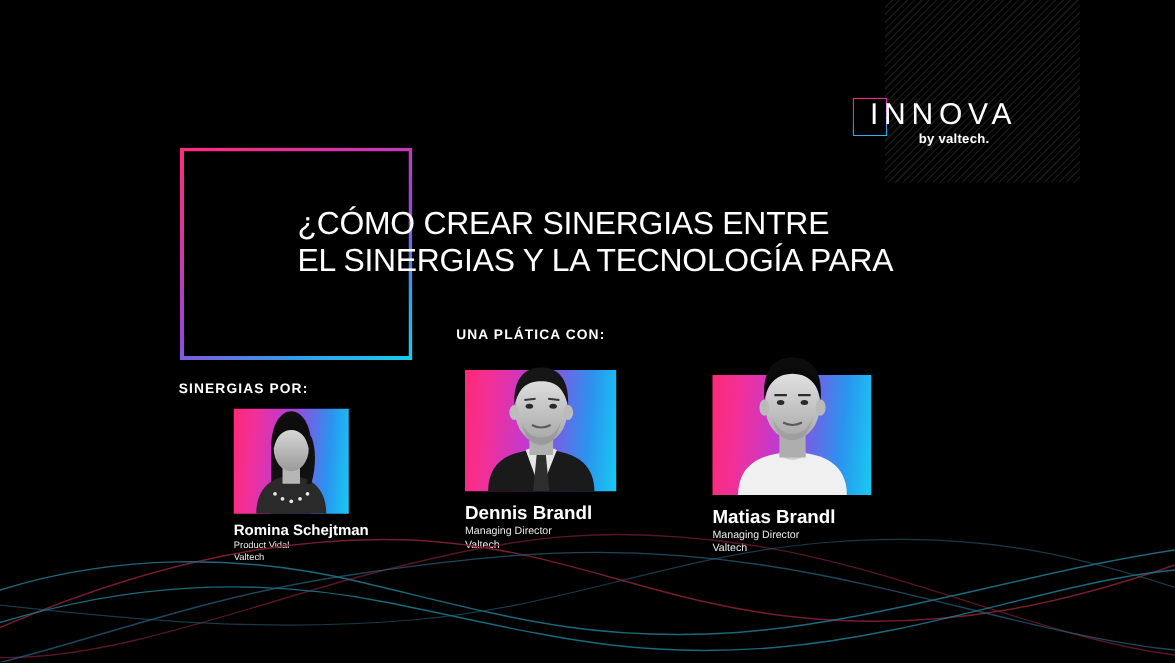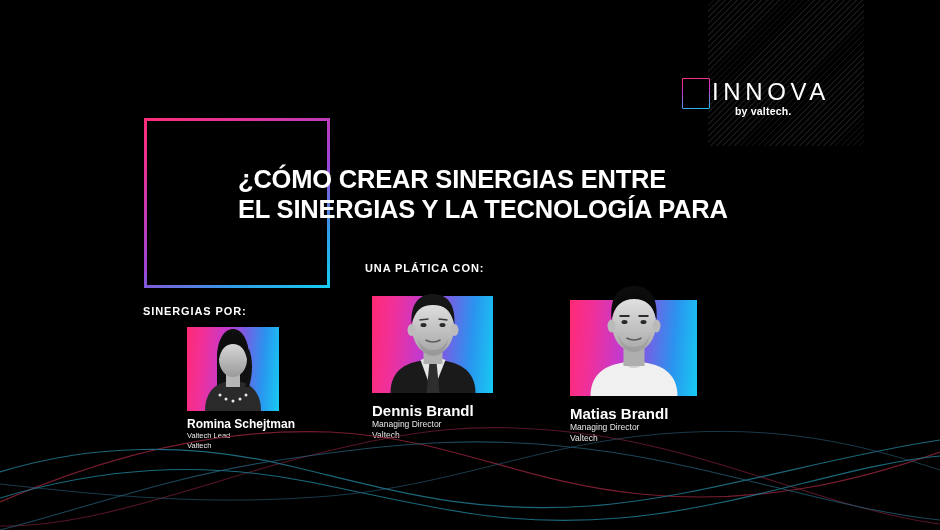--- a/index.html
+++ b/index.html
@@ -55,21 +55,21 @@
     -webkit-mask-composite: xor;
     mask:
       linear-gradient(#000 0 0) content-box,
       linear-gradient(#000 0 0);
     mask-composite: exclude;
     padding: 1.4px;
     box-sizing: border-box;
   }
   .logo-word {
     position: absolute;
-    left: 32px;
+    left: 16px;
     top: 10px;
     color: #ffffff;
     font-size: 24px;
     letter-spacing: 4.6px;
     font-weight: 400;
     line-height: 1;
   }
   .logo-sub {
     position: absolute;
     left: 55px;
@@ -102,21 +102,21 @@
   }
 
   
   .headline {
     position: absolute;
     left: 238px;
     top: 164px;
     width: 600px;
     color: #ffffff;
     font-size: 25.5px;
-    font-weight: bold;
+    font-weight: normal;
     line-height: 30px;
     letter-spacing: -0.2px;
   }
   .headline .hl-line { display: block; white-space: nowrap; }
 
   
   .eyebrow {
     position: absolute;
     color: #ffffff;
     font-size: 11px;
@@ -238,21 +238,21 @@
         <g fill="#e8e8e8">
           <circle cx="33" cy="80" r="1.5"></circle>
             <circle cx="39" cy="84" r="1.5"></circle>
           <circle cx="46" cy="86" r="1.5"></circle>
             <circle cx="53" cy="84" r="1.5"></circle>
           <circle cx="59" cy="80" r="1.5"></circle>
         </g>
       </svg>
     </div>
     <div class="sp-name">Romina Schejtman</div>
-    <div class="sp-role">Valtech Lead</div>
+    <div class="sp-role">Product Vidal</div>
     <div class="sp-company">Valtech</div>
   </div>
 
   <div class="speaker panelist" id="speaker-dennis">
     <div class="photo-wrap">
       <div class="photo-bg"></div>
       <svg class="portrait" width="121" height="113" viewBox="0 0 121 113">
         <defs>
           <linearGradient id="gd" x1="0" y1="0" x2="0" y2="1">
             <stop offset="0" stop-color="#e2e2e2"></stop>

